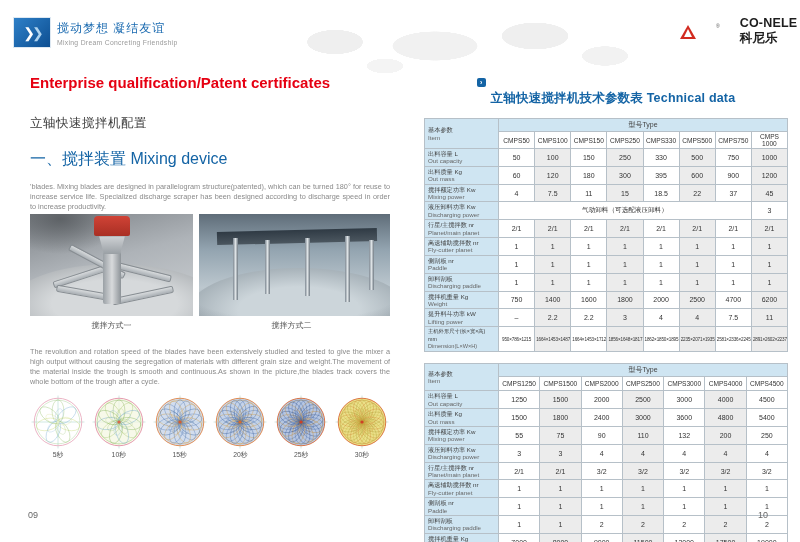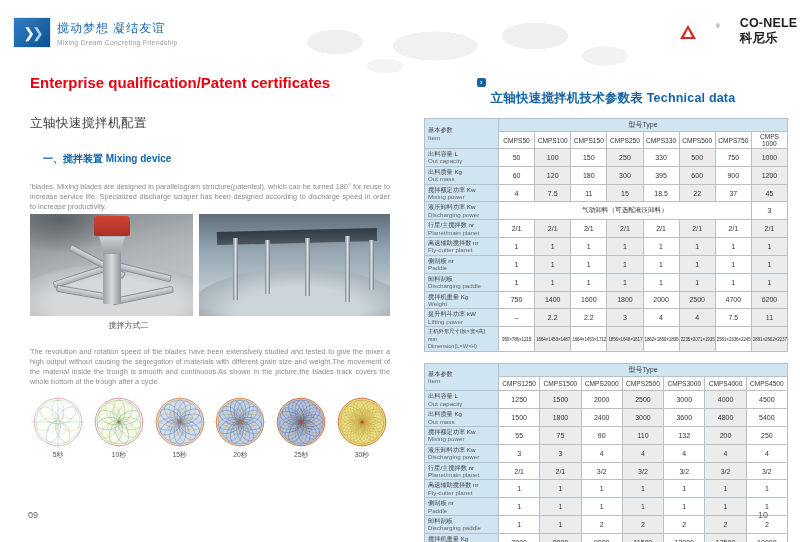--- a/index.html
+++ b/index.html
@@ -30,21 +30,21 @@
   .tri:after{content:"";position:absolute;left:-4.5px;top:4.5px;width:0;height:0;
     border-left:4.5px solid transparent;border-right:4.5px solid transparent;border-bottom:8px solid #fff;}
   .tri .dot{position:absolute;left:-2px;top:8px;width:4px;height:4px;background:#1a5fa8;}
   .reg{font-size:5px;color:#555;vertical-align:top;position:relative;top:-6px;}
   .brand-text{font-weight:bold;font-size:12.5px;color:#1d1d1d;letter-spacing:.2px;}
 
   
   .page-left{position:absolute;left:30px;top:75px;width:360px;}
   .lp-title{color:var(--accent-red);font-size:15px;font-weight:bold;line-height:16px;}
   .lp-subtitle{color:#3a3a3a;font-size:12.5px;margin-top:24px;letter-spacing:.5px;}
-  .sec-head{color:var(--brand-blue);font-size:10px;font-weight:bold;margin-top:19px;line-height:15px;margin-left:13px;}
+  .sec-head{color:var(--brand-blue);font-size:16px;font-weight:normal;margin-top:19px;line-height:15px;}
   .para-zh{font-size:7.5px;line-height:10.5px;color:#555;text-align:justify;margin-top:4px;}
   .para-en{font-size:7.3px;line-height:9.8px;color:#8a8a8a;text-align:justify;margin-top:16px;}
   .photos{display:flex;gap:6px;margin-top:3px;}
   .photo{height:102px;position:relative;overflow:hidden;}
   .photo-1{width:163px;background:linear-gradient(165deg,#7c8186 0%,#aeb3b8 45%,#cdd1d4 100%);}
   .photo-1 .floor{position:absolute;left:-20px;bottom:-28px;width:210px;height:80px;border-radius:50%;
     background:radial-gradient(closest-side,#d6d9db 60%,#b6babd 100%);}
   .photo-1 .cap{position:absolute;left:64px;top:2px;width:36px;height:20px;background:linear-gradient(#d04336,#a92f24);border-radius:4px 4px 2px 2px;}
   .photo-1 .cone{position:absolute;left:66px;top:22px;width:32px;height:18px;background:linear-gradient(#cfd2d5,#9aa0a5);
     clip-path:polygon(10% 0,90% 0,75% 100%,25% 100%);}
@@ -138,20 +138,21 @@
       <div class="beam"></div>
       <div class="rod" style="left:34px;top:24px;height:62px;"></div>
       <div class="rod" style="left:66px;top:26px;height:54px;"></div>
       <div class="rod" style="left:106px;top:24px;height:58px;"></div>
       <div class="rod" style="left:146px;top:22px;height:66px;"></div>
       <div class="rod" style="left:170px;top:26px;height:50px;"></div>
       <div class="vign"></div>
     </div>
   </div>
   <div class="captions">
+    <div class="caption cap-1">搅拌方式一</div>
     <div class="caption cap-2">搅拌方式二</div>
   </div>
 
   <div class="para-en">The revolution and rotation speed of the blades have been extensively studied and tested to give the mixer a high output without causing the segregation of materials with different grain size and weight.The movement of the material inside the trough is smooth and continuous.As shown in the picture,the blades track covers the whole bottom of the trough after a cycle.</div>
 
   <div class="spiro-row" id="spiros">
       <div class="spiro-item">
         <svg viewBox="0 0 100 100" class="spiro-svg">
           <line x1="1" y1="50" x2="99" y2="50" stroke="#9fd0c4" stroke-width="0.9"></line>
           <line x1="50" y1="1" x2="50" y2="99" stroke="#9fd0c4" stroke-width="0.9"></line>

